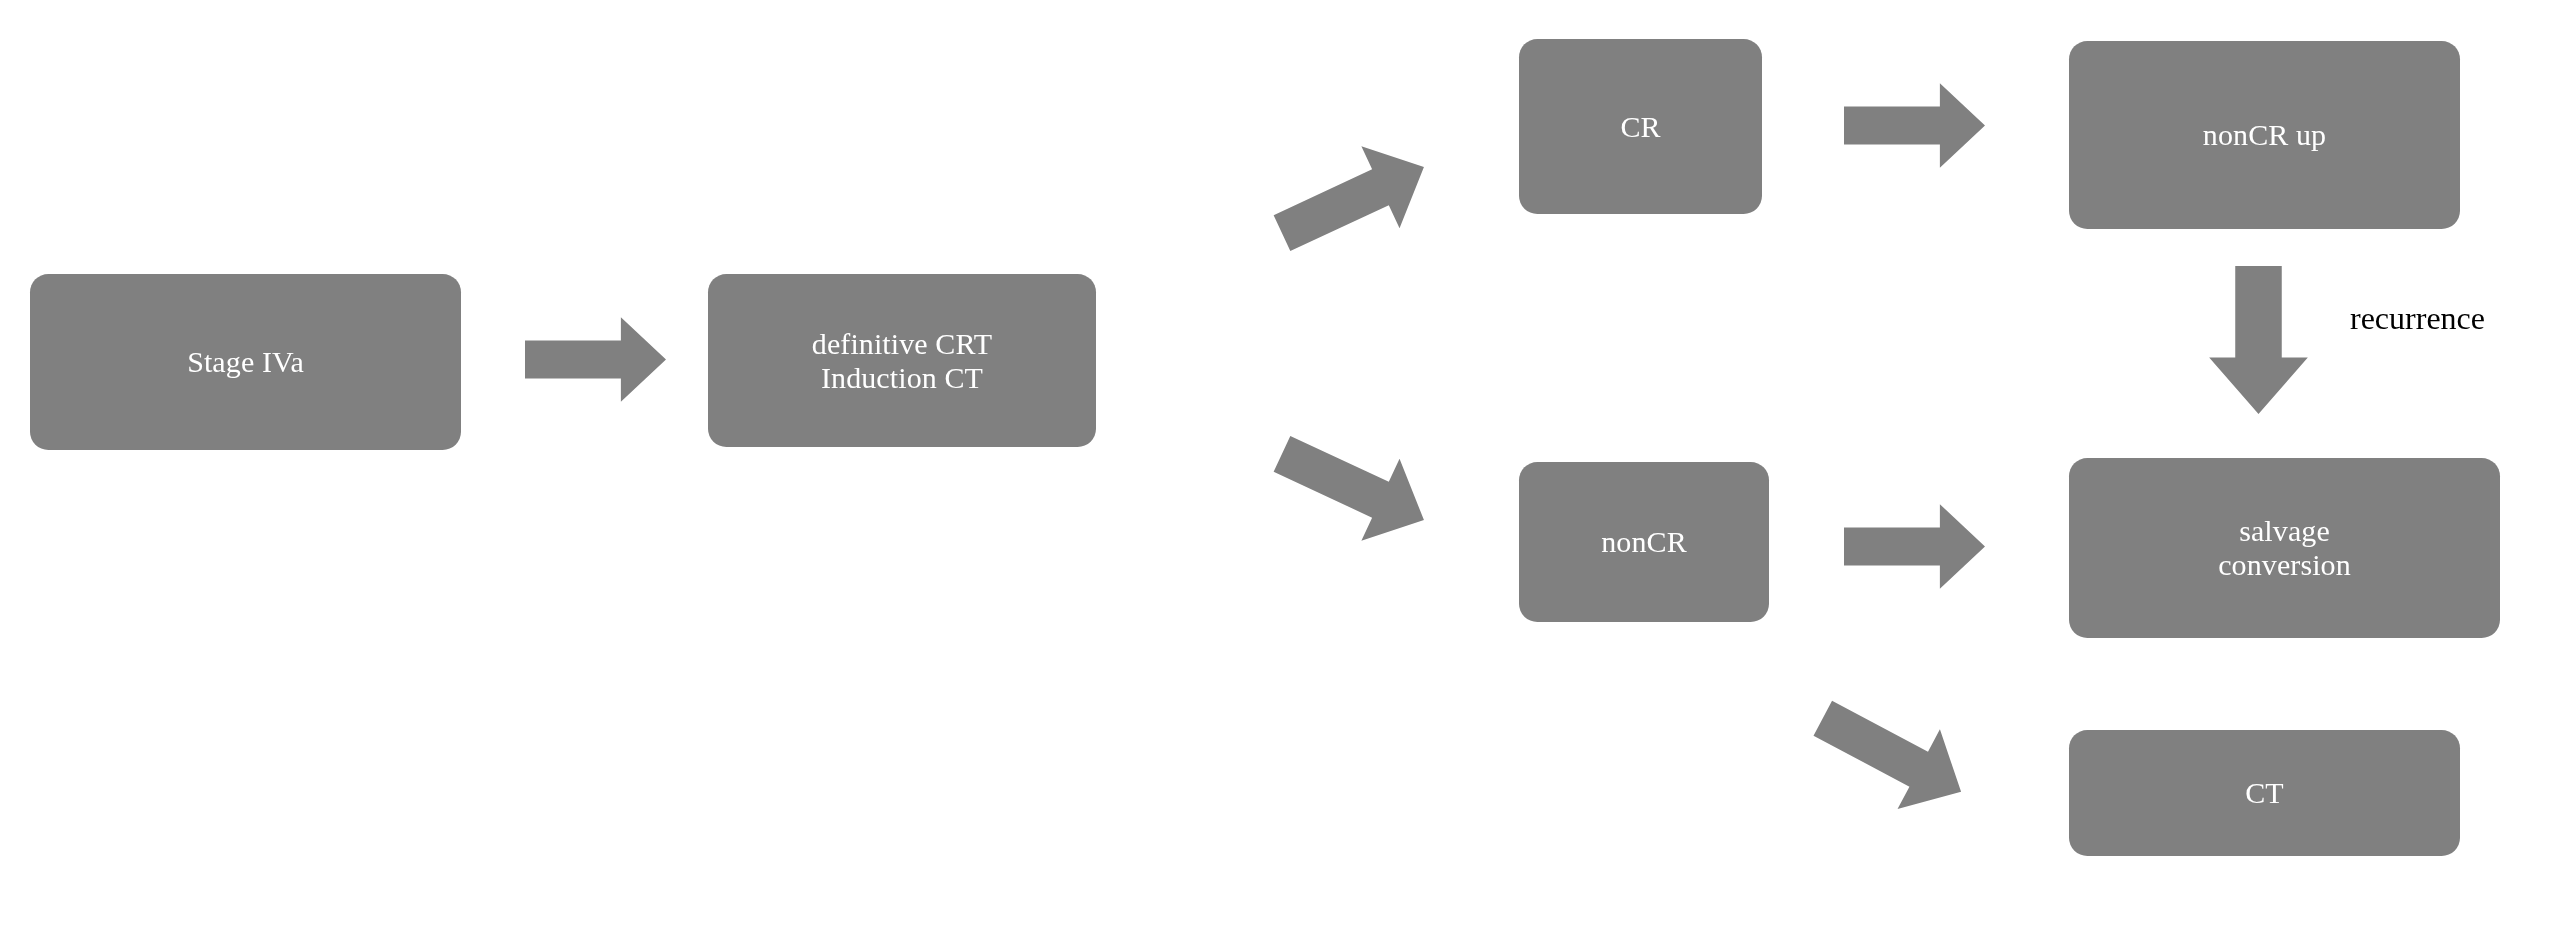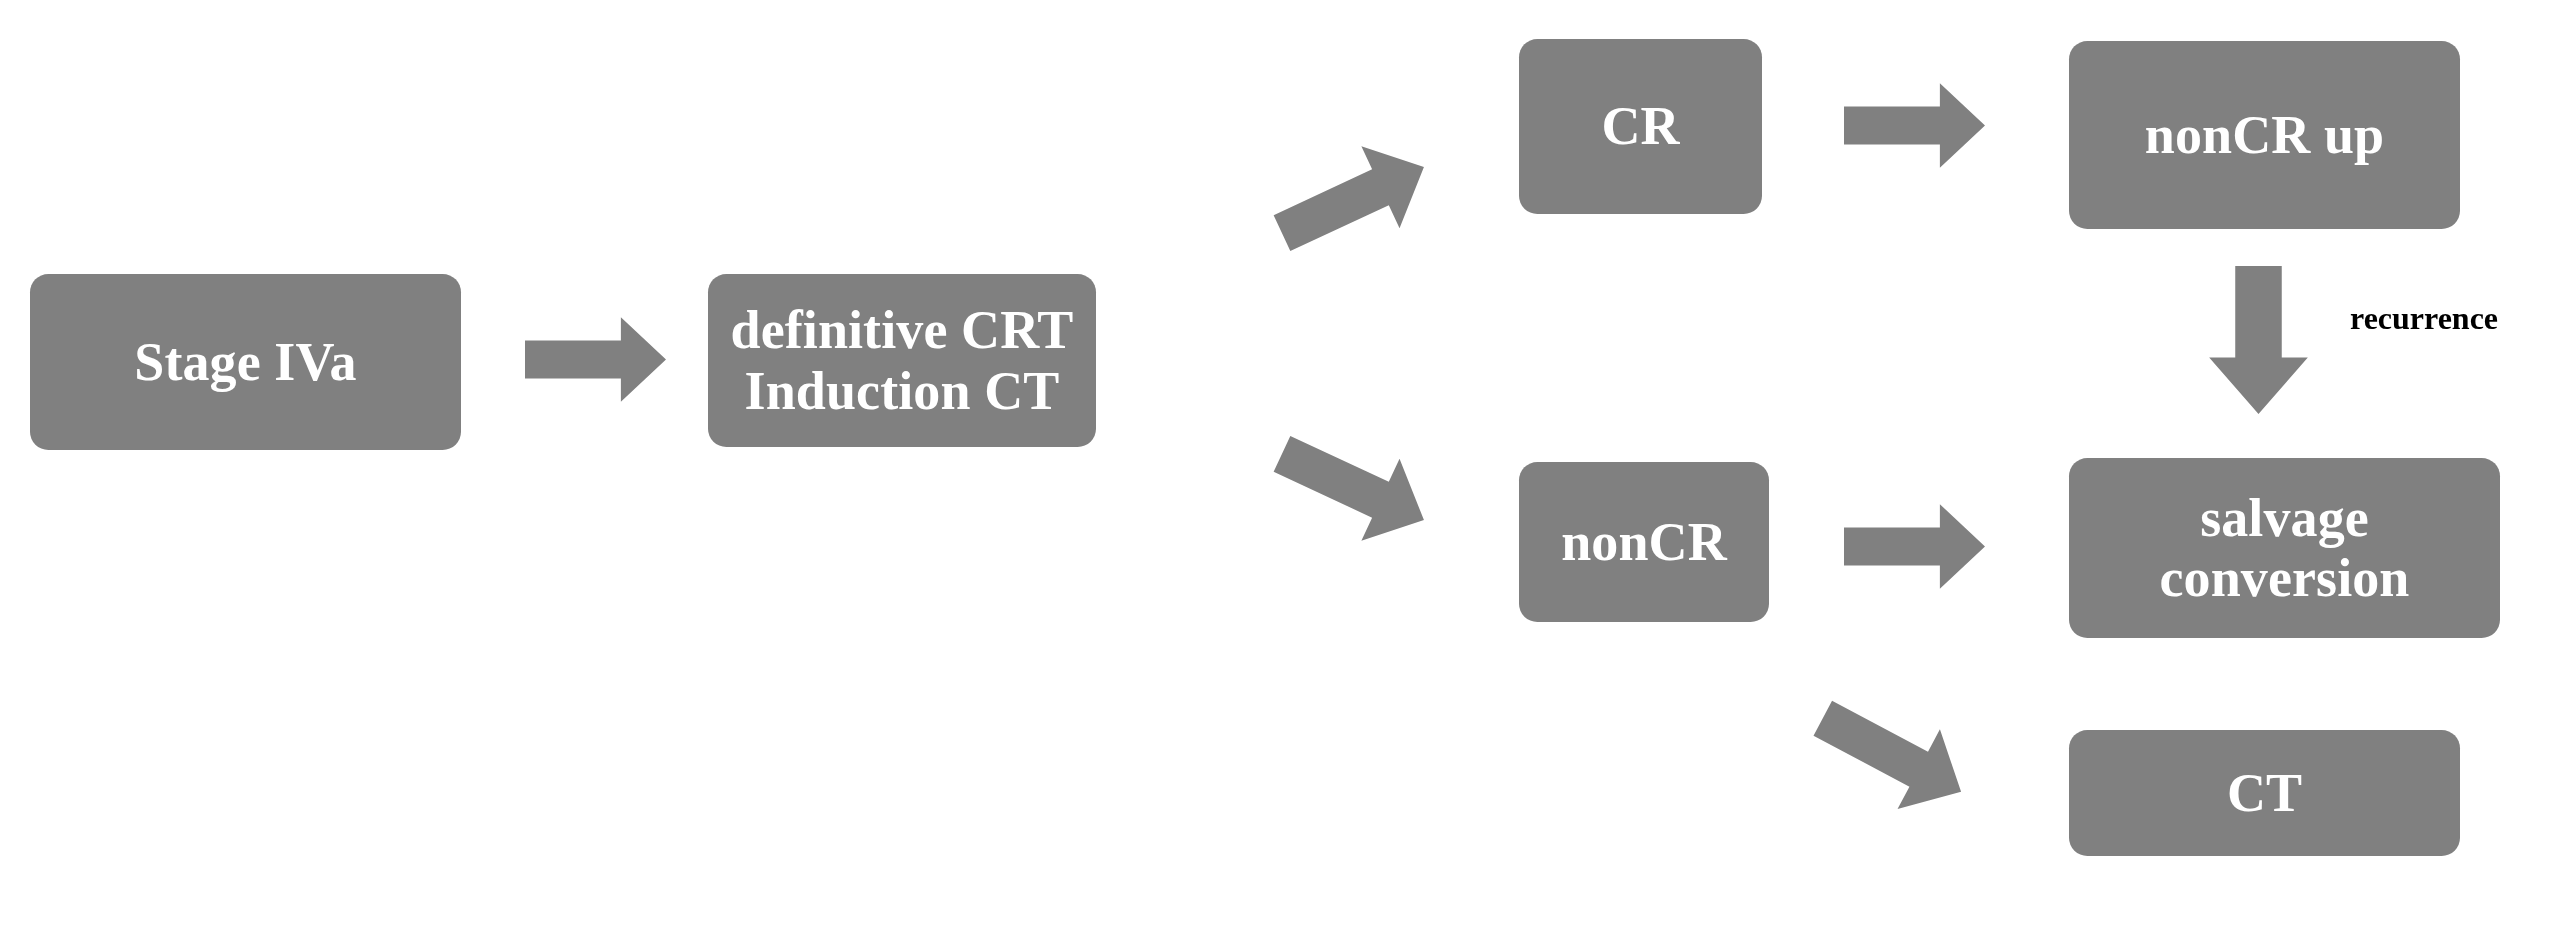--- a/index.html
+++ b/index.html
@@ -29,23 +29,22 @@
     text-align: center;
     color: #ffffff;
     font-family: "Liberation Serif", "DejaVu Serif", serif;
     line-height: 1.12;
     box-sizing: border-box;
     -webkit-font-smoothing: antialiased;
   }
   .node .node-text {
     display: block;
     white-space: pre-line;
-    font-size: 54px;
+    font-size: 30px;
     letter-spacing: 0.1px;
-    font-weight: bold;
   }
 
   #node-stage-iva      { left: 30px;   top: 274px;  width: 431px; height: 176px; }
   #node-definitive-crt { left: 708px; top: 274px;  width: 388px; height: 173px; }
   #node-cr             { left: 1519px; top: 39px;   width: 243px; height: 175px; }
   #node-follow-up      { left: 2069px; top: 41px;   width: 391px; height: 188px; }
   #node-noncr          { left: 1519px; top: 462px;  width: 250px; height: 160px; }
   #node-salvage        { left: 2069px; top: 458px;  width: 431px; height: 180px; }
   #node-ct             { left: 2069px; top: 730px; width: 391px; height: 126px; }
 
@@ -67,21 +66,20 @@
   #arrow-recurrence     { left: 2209px; top: 266px;  width: 99px; height: 148px; }
 
   
   .edge-label {
     position: absolute;
     color: #000000;
     font-family: "Liberation Serif", "DejaVu Serif", serif;
     font-size: 32px;
     white-space: nowrap;
     line-height: 1;
-    font-weight: bold;
   }
   #label-recurrence { left: 2350px; top: 302px; }
 </style>
 </head>
 <body>
 
 <div id="canvas">
 
   <div class="node" id="node-stage-iva">
     <span class="node-text">Stage IVa</span>

